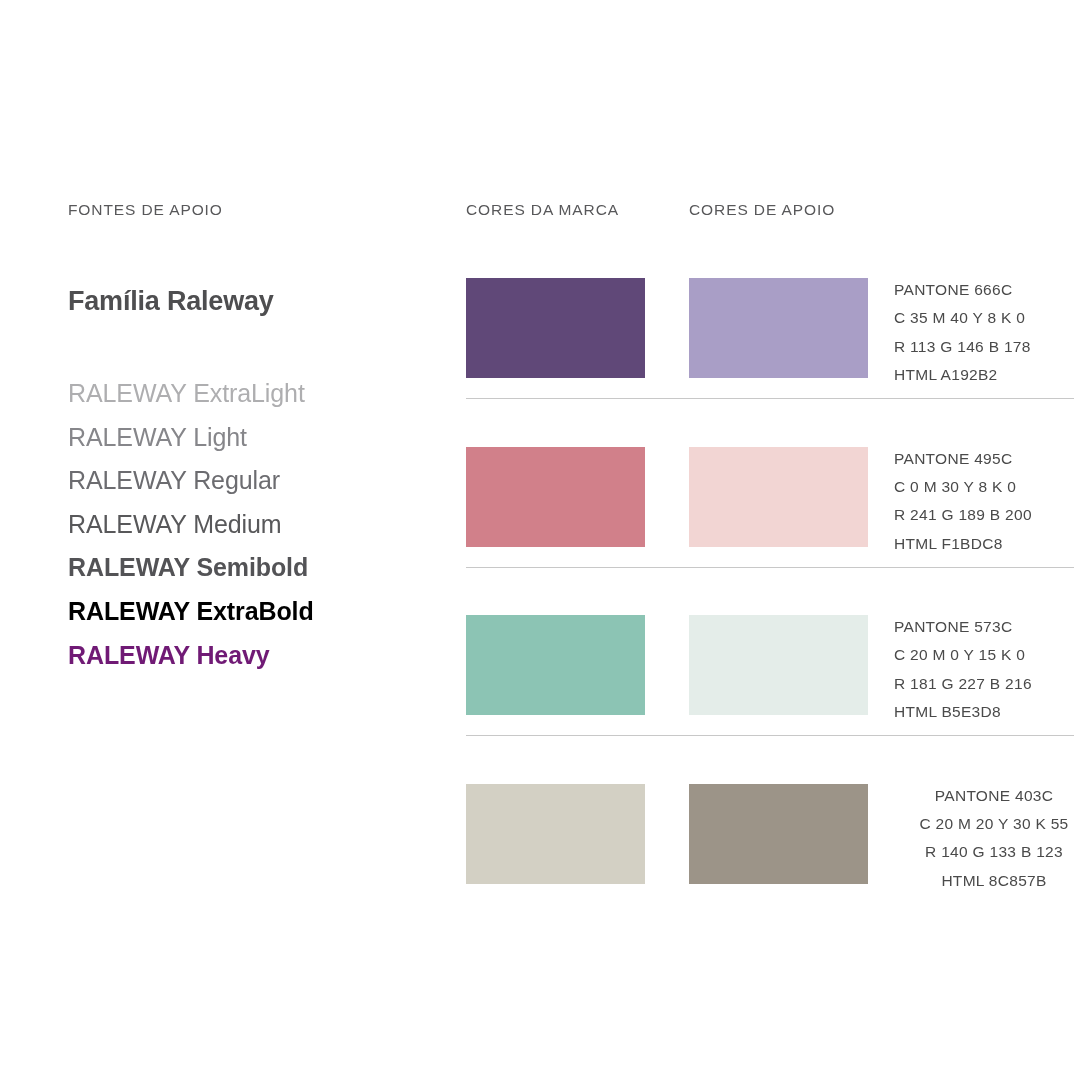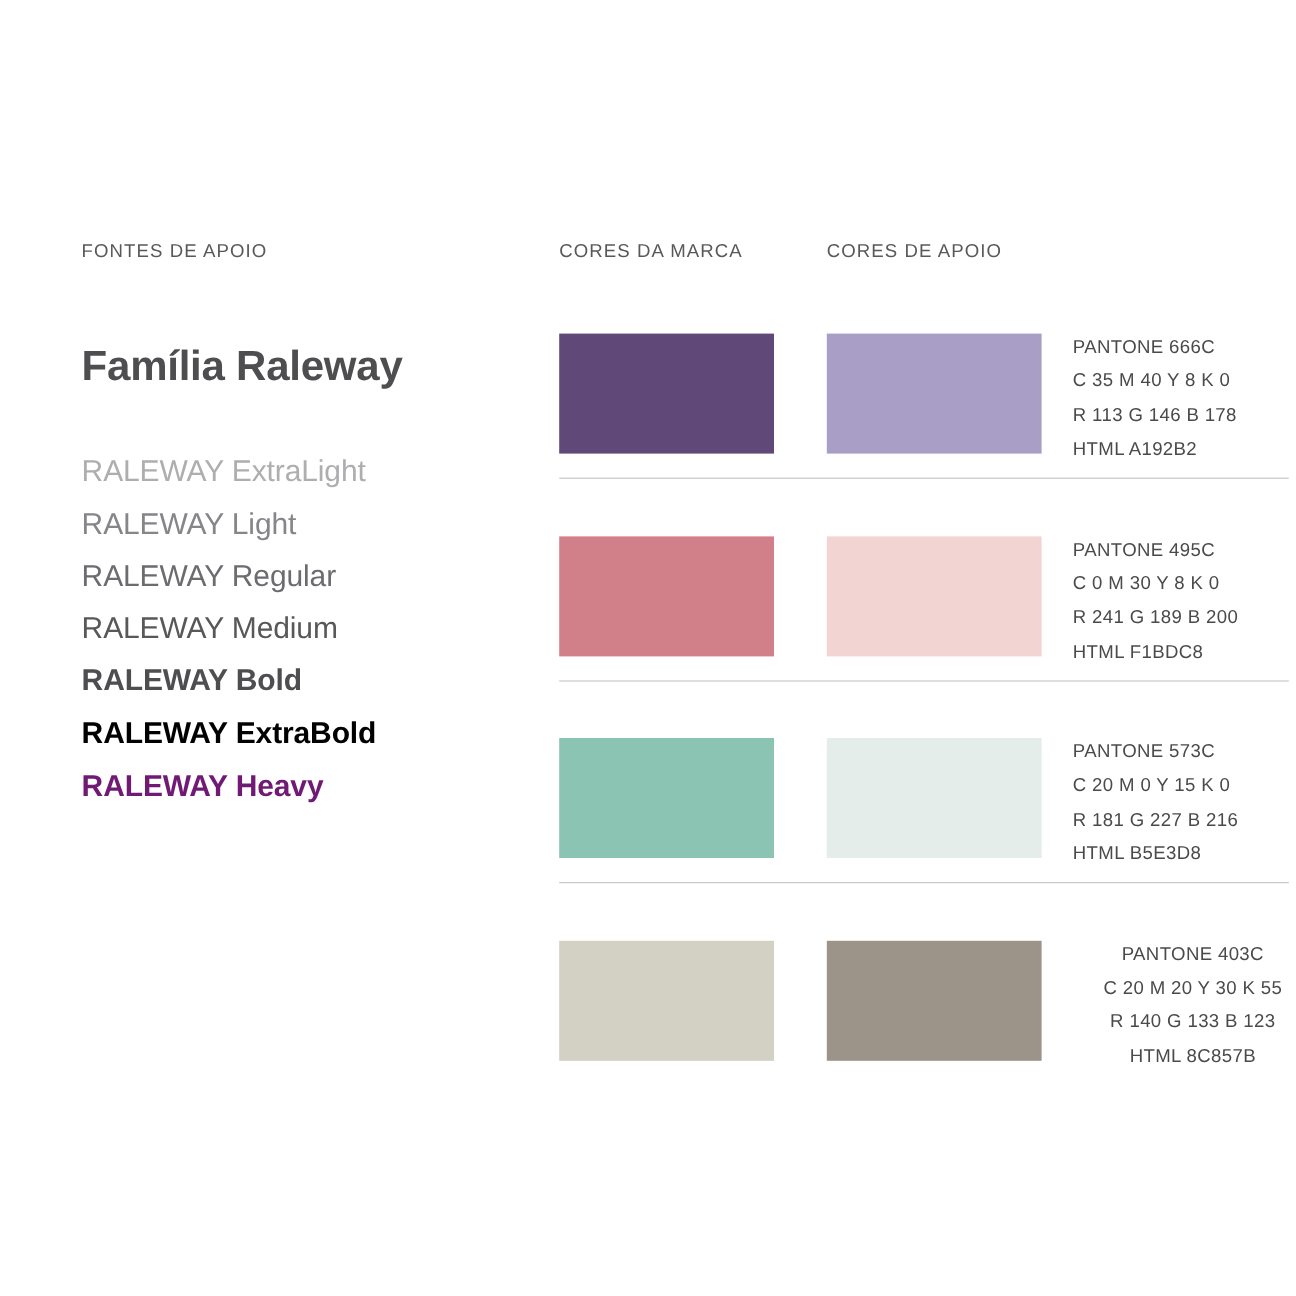--- a/index.html
+++ b/index.html
@@ -34,21 +34,21 @@
   }
   #fonts-heading { left: 40px;  top: 201px; }
   #brand-heading { left: 438px; top: 201px; }
   #support-heading { left: 661px; top: 201px; }
 
   
   .family-name {
     position: absolute;
     left: 40px;
     top: 286px;
-    font-size: 35px;
+    font-size: 27px;
     font-weight: 600;
     letter-spacing: -0.2px;
     color: #4e4e50;
     white-space: nowrap;
   }
 
   .weight-list {
     position: absolute;
     left: 40px;
     top: 372px;
@@ -120,21 +120,21 @@
 
   <div class="section-label" id="support-heading">CORES DE APOIO</div>
 
   <div class="family-name">Família Raleway</div>
 
   <div class="weight-list">
     <div class="weight-item w-extralight">RALEWAY ExtraLight</div>
     <div class="weight-item w-light">RALEWAY Light</div>
     <div class="weight-item w-regular">RALEWAY Regular</div>
     <div class="weight-item w-medium">RALEWAY Medium</div>
-    <div class="weight-item w-bold">RALEWAY Bold</div>
+    <div class="weight-item w-semibold">RALEWAY Semibold</div>
     <div class="weight-item w-extrabold">RALEWAY ExtraBold</div>
     <div class="weight-item w-heavy">RALEWAY Heavy</div>
   </div>
 
   <div class="color-row" style="top:278px;">
     <div class="swatch swatch-brand" style="background-color: rgb(96, 72, 120);"></div>
     <div class="swatch swatch-support" style="background-color: rgb(169, 158, 198);"></div>
     <div class="spec">
       <div class="spec-line">PANTONE 666C</div>
       <div class="spec-line">C 35  M 40  Y 8  K 0</div>

